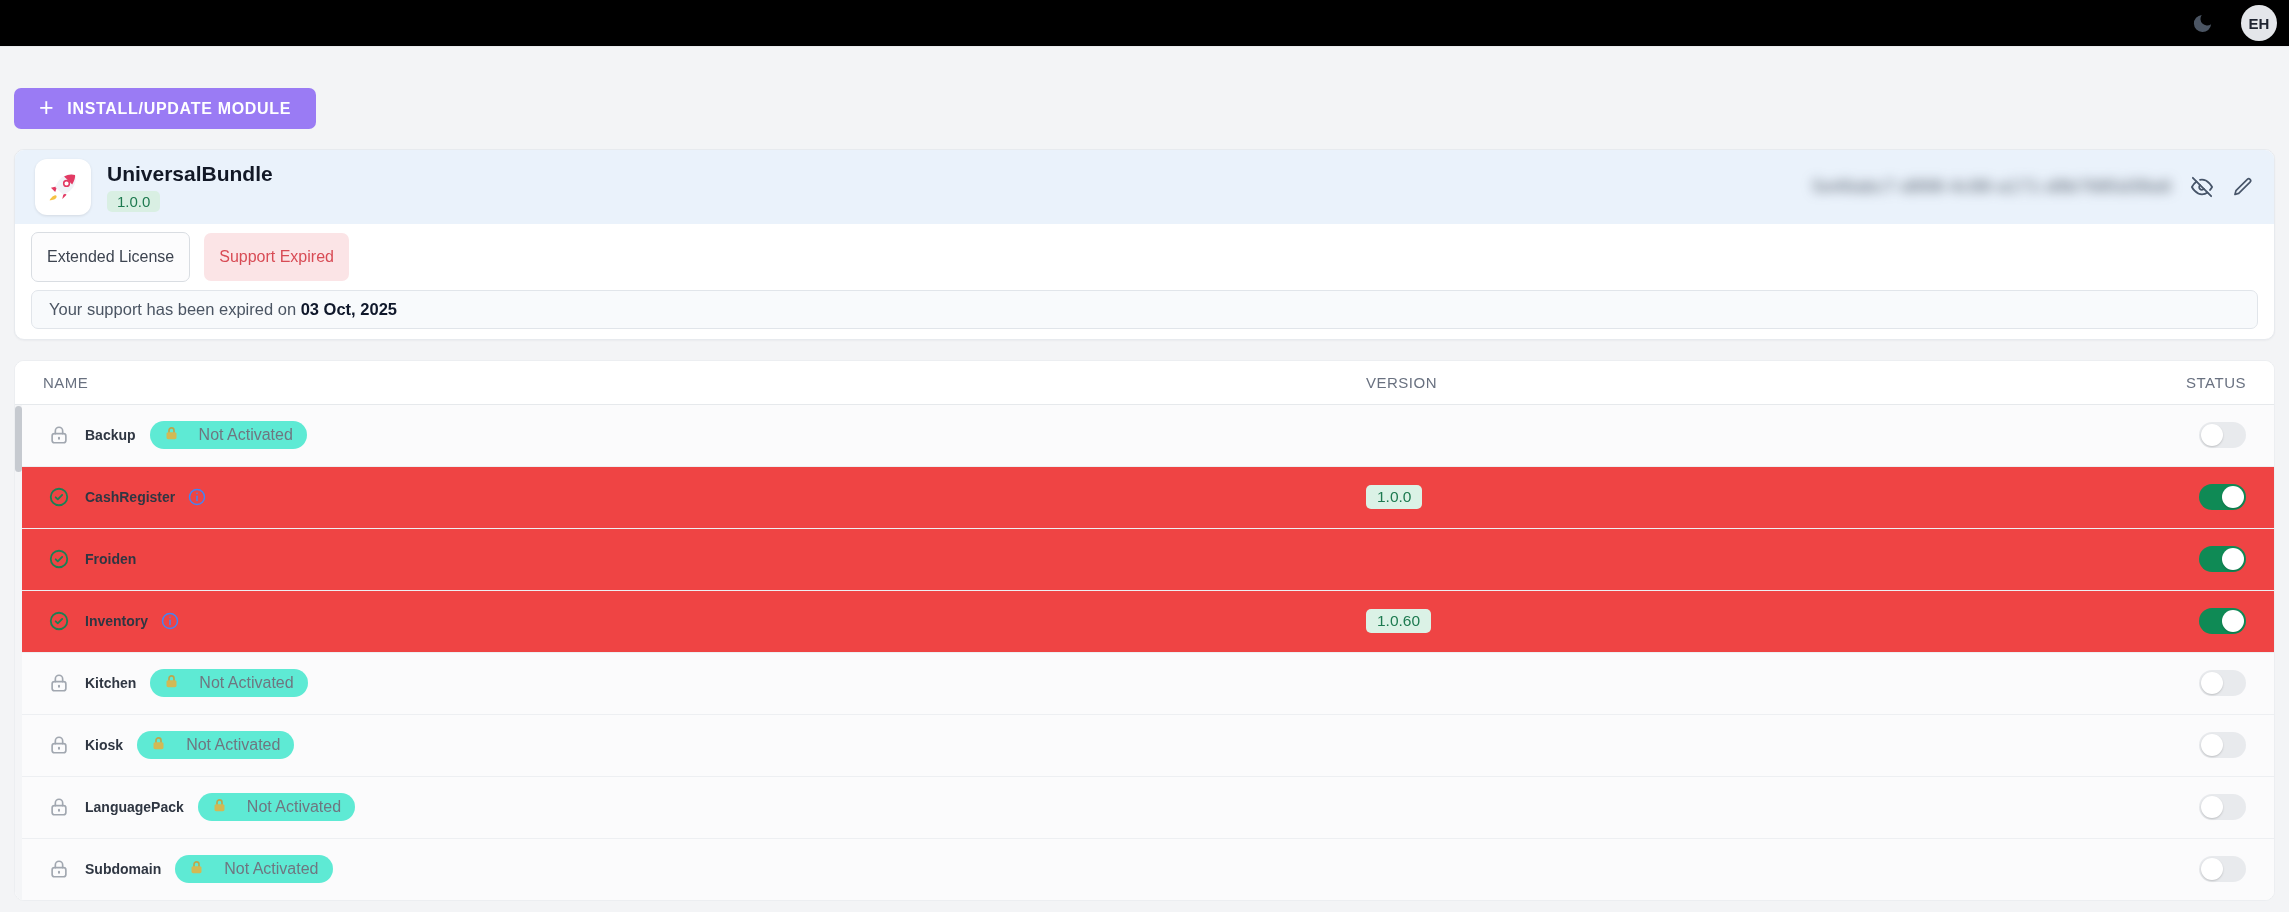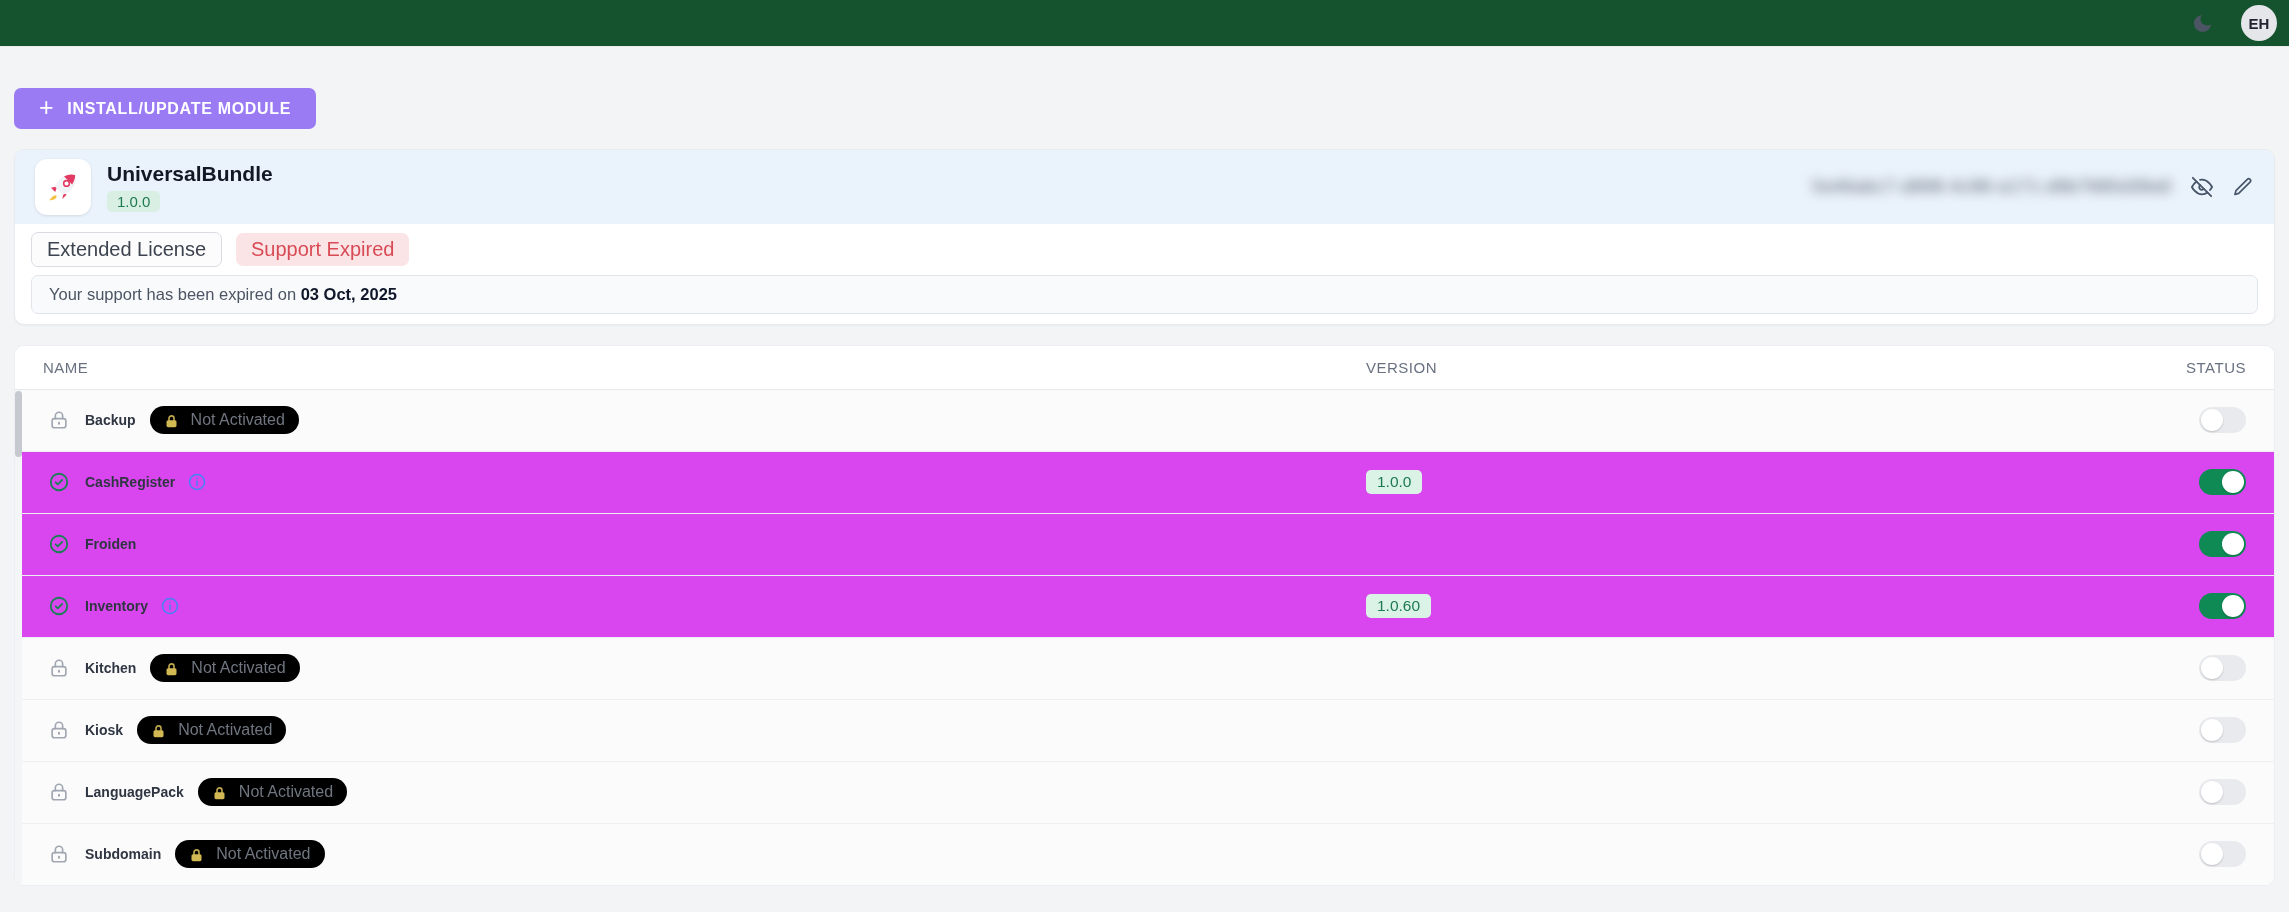--- a/index.html
+++ b/index.html
@@ -5,21 +5,21 @@
   * { box-sizing: border-box; margin: 0; padding: 0; }
   html,body { width: 2289px; height: 912px; }
   body {
     font-family: "Liberation Sans", sans-serif;
     background: #f3f4f6;
     color: #2f3642;
     overflow: hidden;
   }
   
   .topbar {
-    height: 47px; background: #14532d; border-bottom: 1px solid #e9ebee;
+    height: 47px; background: #000000; border-bottom: 1px solid #e9ebee;
     display: flex; align-items: center; justify-content: flex-end;
     gap: 27px; padding: 16px 12px;
   }
   .theme-btn { background: none; border: none; cursor: pointer; display: flex; align-items: center; }
   .theme-btn svg { width: 23px; height: 23px; }
   .avatar {
     width: 36px; height: 36px; border-radius: 50%; background: #e4e6ea;
     display: flex; align-items: center; justify-content: center;
     font-size: 15px; font-weight: 600; color: #1f2430; cursor: pointer;
   }
@@ -55,21 +55,21 @@
   }
   .module-right { display: flex; align-items: center; gap: 19px; }
   .license-key {
     font-size: 17px; color: #3f4856; letter-spacing: 1px;
     filter: blur(6px); user-select: none; white-space: nowrap;
   }
   .icon-btn { background: none; border: none; cursor: pointer; display: flex; align-items: center; }
   .icon-btn svg { width: 22px; height: 22px; }
   .module-body { padding: 8px 16px 10px; }
   .tags { display: flex; align-items: center; gap: 14px; }
-  .tag { font-size: 20px; padding: 5px 15px; border-radius: 7px; white-space: nowrap; }
+  .tag { font-size: 16px; padding: 15px 15px; border-radius: 7px; white-space: nowrap; }
   .tag-default { background: #fcfcfd; border: 1px solid #d9dde2; color: #3d4450; }
   .tag-expired { background: #fbe4e6; color: #d84b55; font-weight: 500; }
   .notice {
     margin-top: 8px; border: 1px solid #e1e5ea; background: #f8fafc;
     border-radius: 7px; padding: 9px 17px; font-size: 16.5px; color: #4b5563;
   }
   .notice b { color: #0f172a; }
   
   .table-card {
     position: relative; margin-top: 20px; background: #fff;
@@ -79,33 +79,33 @@
   thead th {
     height: 43px; background: #fff; border-bottom: 1px solid #e6e9ec;
     font-size: 15px; font-weight: 500; color: #697180; letter-spacing: .5px;
     text-align: left; vertical-align: middle;
   }
   .th-name { padding-left: 28px; }
   .th-ver  { padding-left: 6px; }
   .th-status { text-align: right; padding-right: 28px; }
   tbody tr { height: 62px; border-bottom: 1px solid #edeff2; }
   tbody tr:last-child { border-bottom: none; }
-  tr.active   { background: #d946ef; margin-top: 36px; }
+  tr.active   { background: #ef4444; margin-top: 36px; }
   tr.inactive { background: #fbfbfc; }
   td { vertical-align: middle; }
   .c-name { padding-left: 33px; }
   .row-line { display: flex; align-items: center; }
   .row-ic { display: inline-flex; width: 22px; height: 22px; margin-right: 15px; }
   .row-ic svg { width: 22px; height: 22px; }
   .row-name { font-size: 14px; font-weight: 600; color: #2f3642; }
   .info-wrap { display: inline-flex; margin-left: 12px; width: 20px; height: 20px; cursor: pointer; }
   .info-wrap svg { width: 20px; height: 20px; }
   .na-badge {
-    display: inline-flex; align-items: flex-end; gap: 12px; margin-left: 14px;
-    background: #000000; border-radius: 15px; padding: 5px 14px;
+    display: inline-flex; align-items: flex-start; gap: 20px; margin-left: 14px;
+    background: #5eead4; border-radius: 15px; padding: 5px 14px;
     font-size: 16px; color: #6f7680;
   }
   .na-badge svg { width: 15px; height: 15px; }
   .c-ver { padding-left: 6px; }
   .ver-badge {
     display: inline-block; background: #dbf2e6; color: #1d7a50;
     font-size: 15.5px; padding: 3px 11px; border-radius: 5px;
   }
   .c-status { text-align: right; padding-right: 28px; }
   .toggle {

